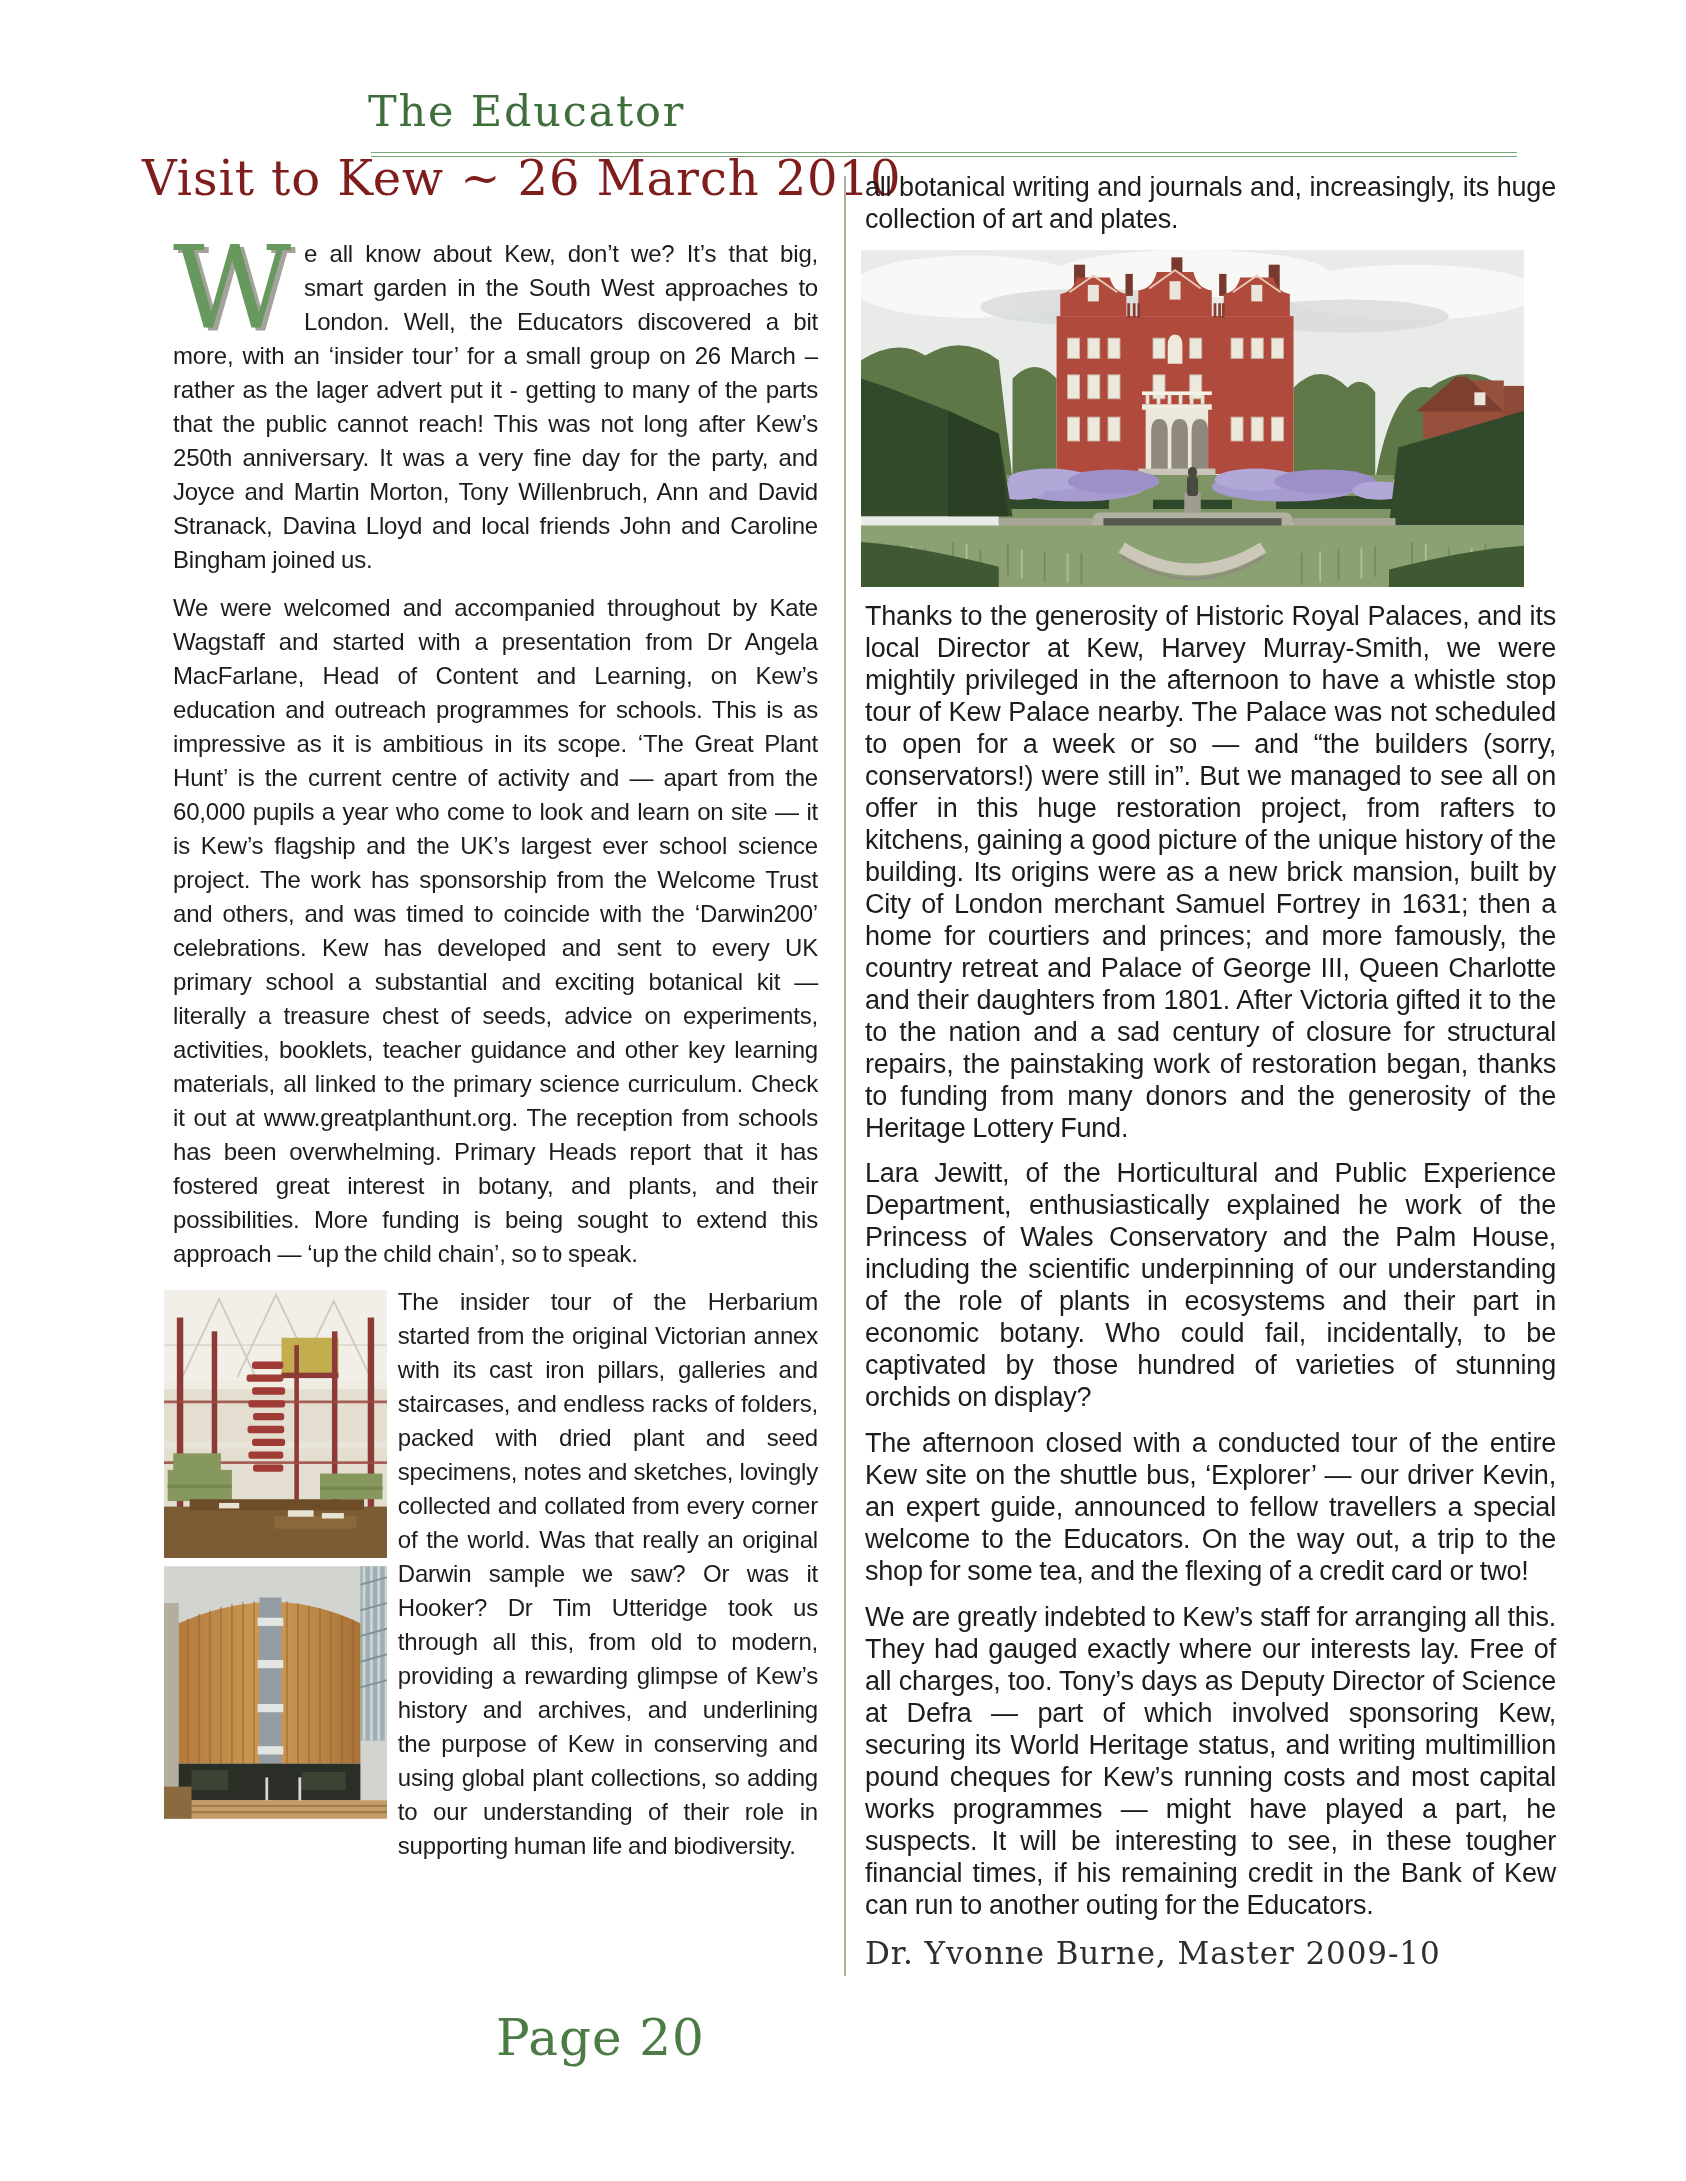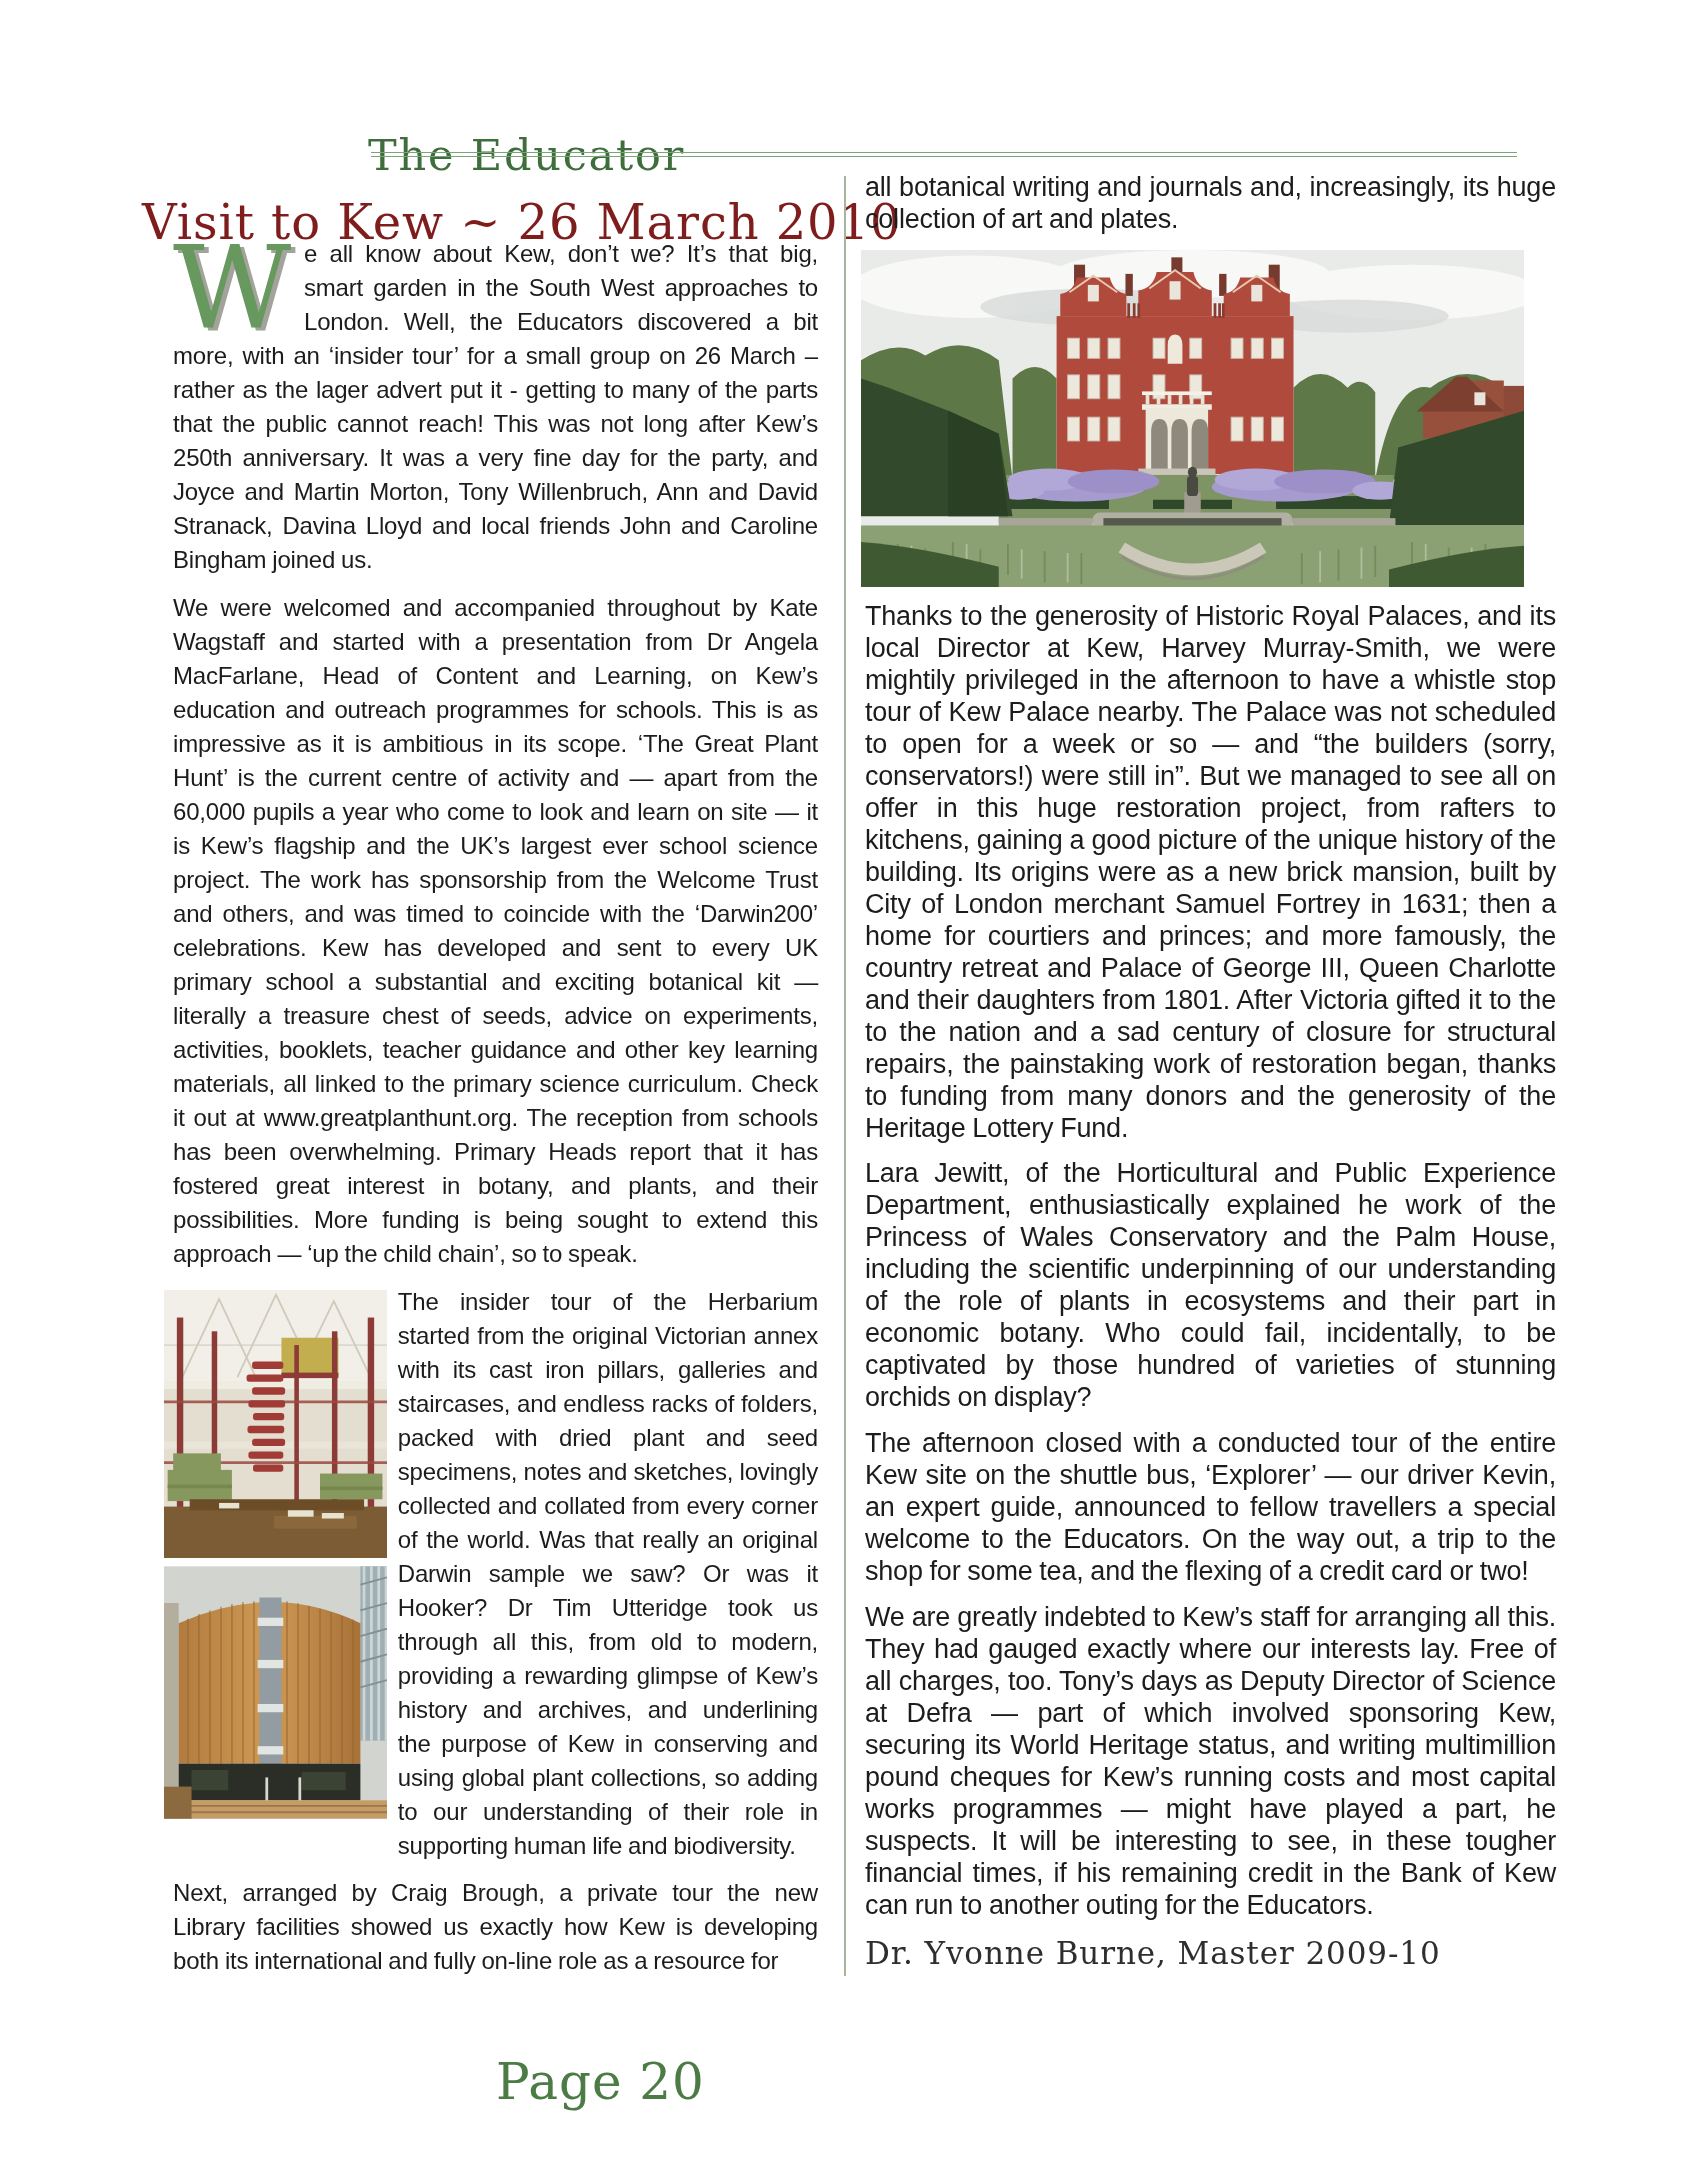--- a/index.html
+++ b/index.html
@@ -1,20 +1,20 @@
 <!DOCTYPE html>
 <html style="font-size:14.7px"><head>
 <meta charset="utf-8">
 <style>
   html,body{margin:0;padding:0;background:#ffffff;}
   .page{
     position:relative;width:1686px;height:2182px;background:#ffffff;
     overflow:hidden;font-family:"Liberation Sans",sans-serif;
   }
-  .decor{font-family:"DejaVu Serif",serif;margin-top:44px;}
+  .decor{font-family:"DejaVu Serif",serif;}
   .header-title{
     position:absolute;left:368px;top:86px;font-size:43px;color:#3e6e3b;
     letter-spacing:1.8px;white-space:nowrap;
   }
   .header-rule{
     position:absolute;left:371px;top:152px;width:1146px;height:2.8px;
     border-top:1.8px solid #7aa577;border-bottom:1.8px solid #7aa577;
   }
   .article-title{
     position:absolute;left:142px;top:150px;font-size:48px;color:#7f1d1d;
@@ -179,21 +179,20 @@
         <rect x="0" y="255" width="243" height="20" fill="#c59c66"></rect>
         <g stroke="#9a7748" stroke-width="2">
           <path d="M0,261 H243"></path>
             <path d="M0,268 H243"></path>
         </g>
         <rect x="0" y="240" width="30" height="35" fill="#8a6a3e"></rect>
       </svg>
     </div>
 
     <p class="body">The insider tour of the Herbarium started from the original Victorian annex with its cast iron pillars, galleries and staircases, and endless racks of folders, packed with dried plant and seed specimens, notes and sketches, lovingly collected and collated from every corner of the world. Was that really an original Darwin sample we saw? Or was it Hooker? Dr Tim Utteridge took us through all this, from old to modern, providing a rewarding glimpse of Kew’s history and archives, and underlining the purpose of Kew in conserving and using global plant collections, so adding to our understanding of their role in supporting human life and biodiversity.</p>
-    <p class="body">Next, arranged by Craig Brough, a private tour the new Library facilities showed us exactly how Kew is developing both its international and fully on-line role as a resource for</p>
   </div>
 
   <div class="col col-right">
     <p class="body">all botanical writing and journals and, increasingly, its huge collection of art and plates.</p>
 
     <svg class="kew-photo" width="663" height="337" viewBox="0 0 722 367">
       <rect width="722" height="367" fill="#e9ebe9"></rect>
       <g fill="#f8f8f6">
         <ellipse cx="120" cy="40" rx="130" ry="34"></ellipse>
         <ellipse cx="360" cy="26" rx="150" ry="26"></ellipse>

